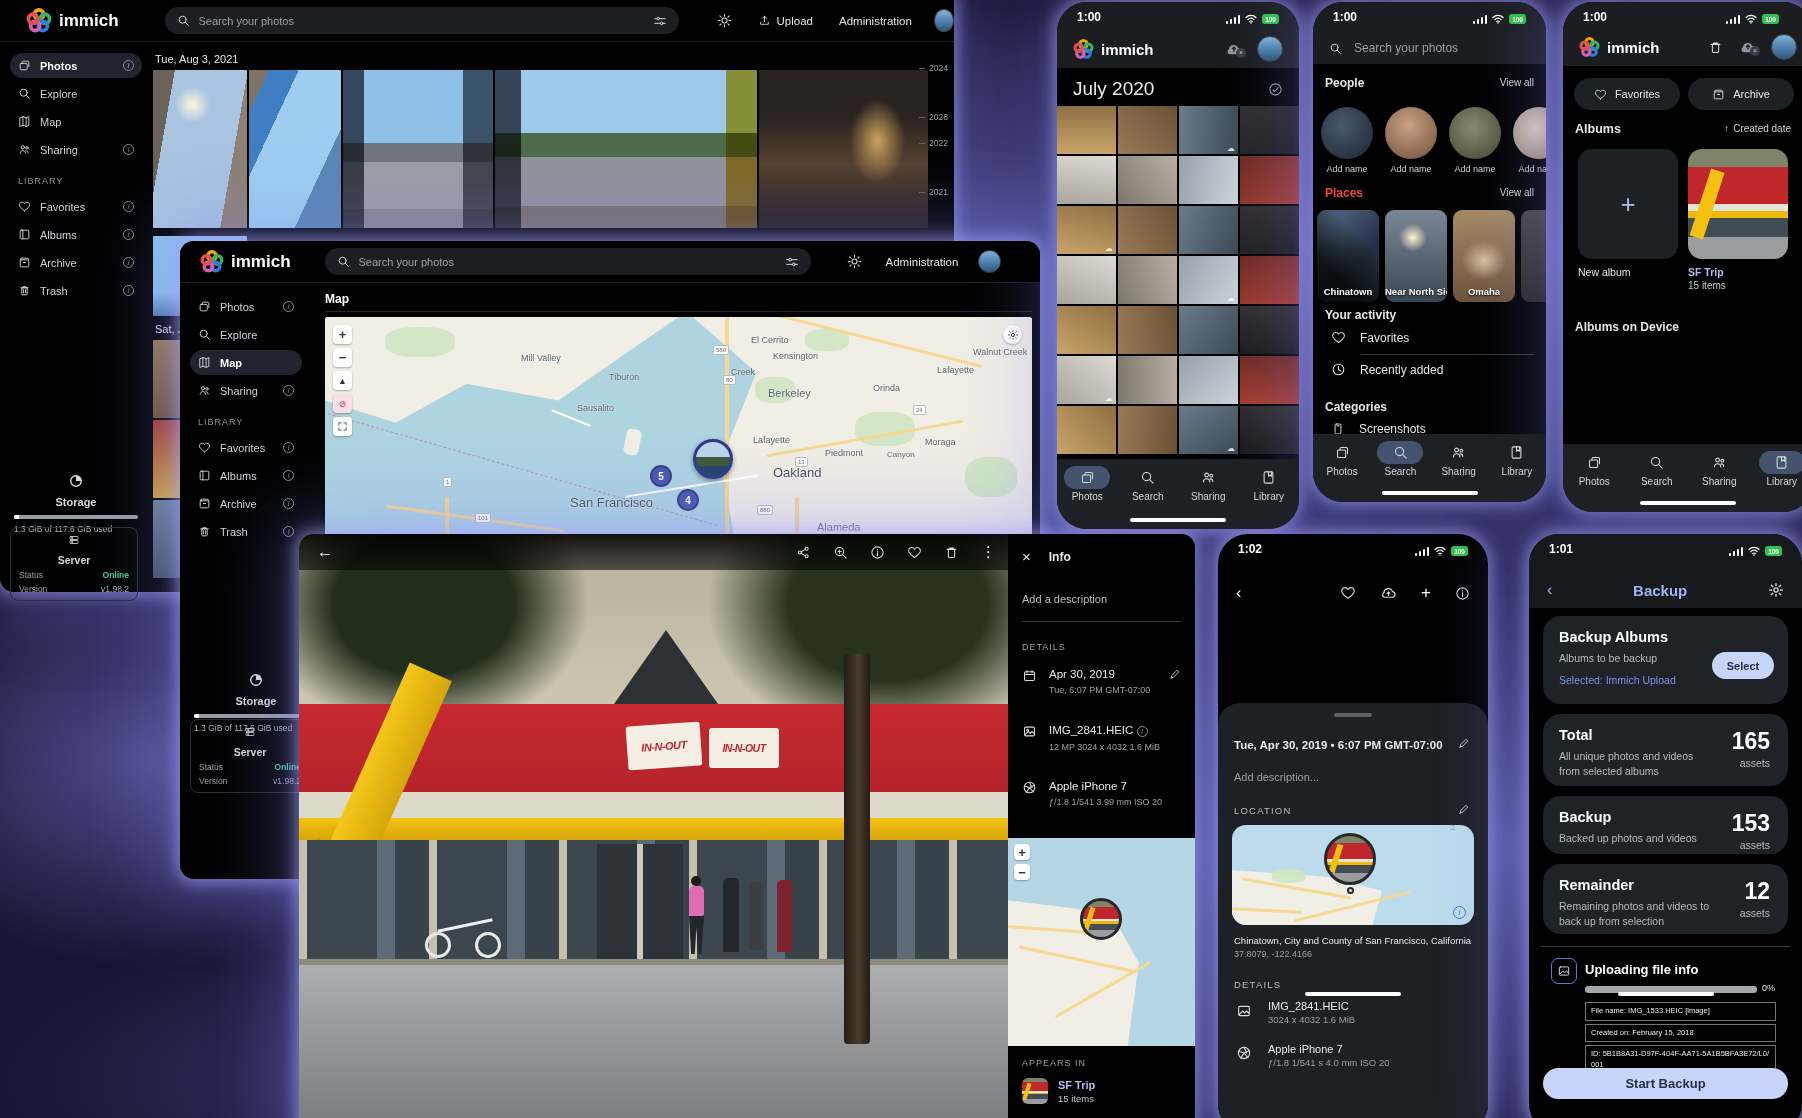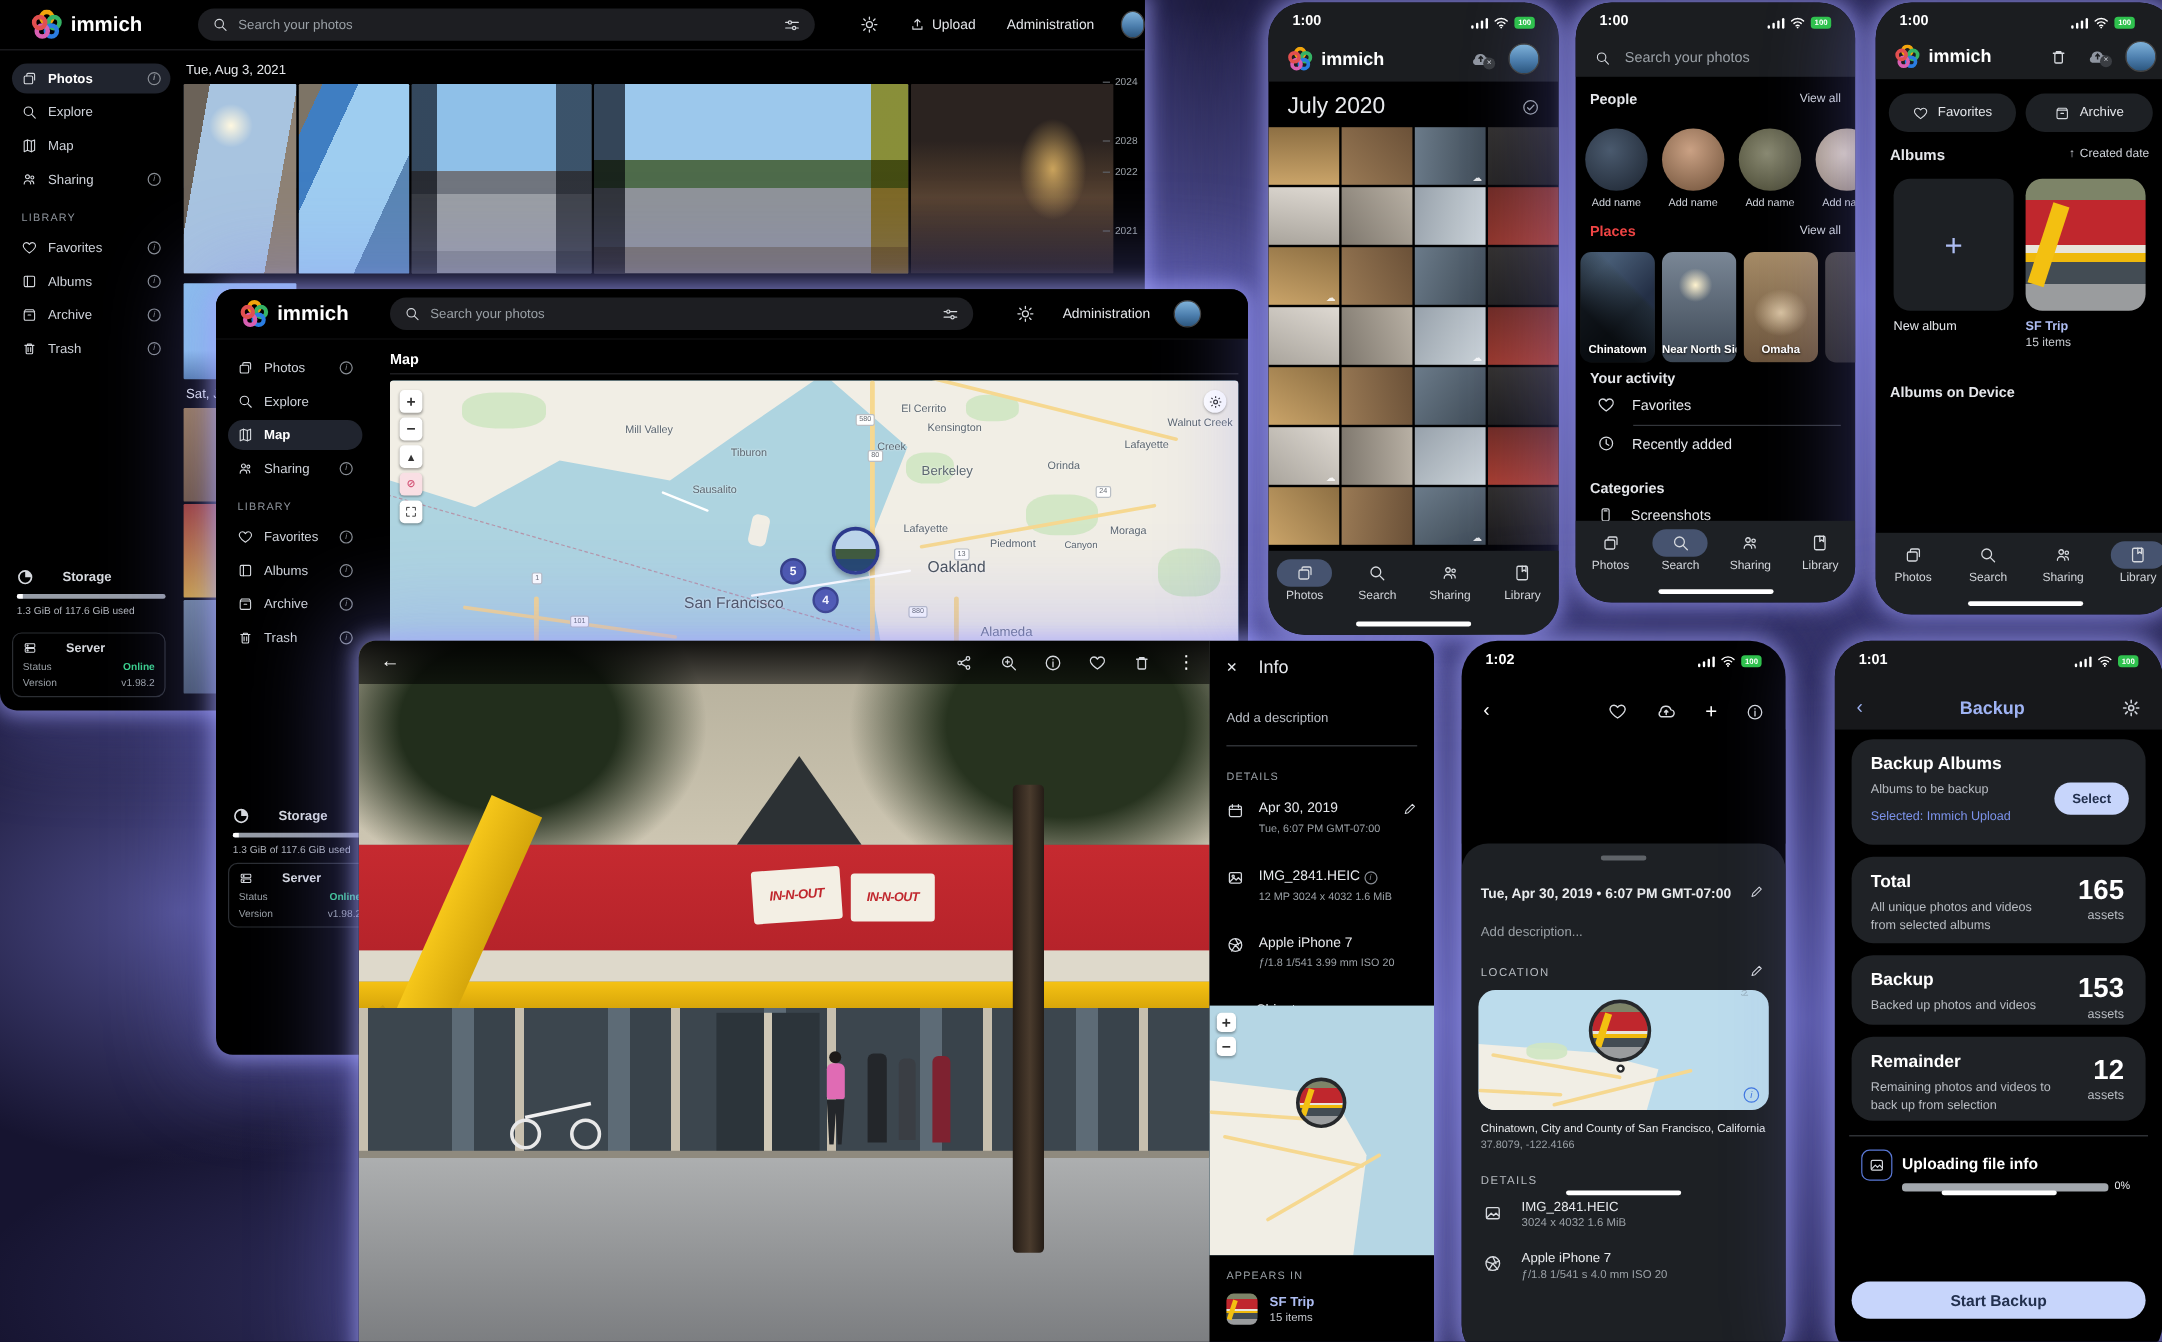--- a/index.html
+++ b/index.html
@@ -29,21 +29,21 @@
   .hbtn { display:flex; align-items:center; gap:6px; color:#e4e6ea; font-size:11.5px; }
   .avatar { width:23px; height:23px; border-radius:50%; background:linear-gradient(180deg,#7fb2d9 0%,#4d7fae 55%,#2c567e 100%); border:1px solid #444; }
 
   .sidebar { position:absolute; top:50px; left:0; width:150px; }
   .sbitem { display:flex; align-items:center; gap:9px; height:25px; margin:3px 8px 3px 10px; padding:0 8px; border-radius:13px; color:#cfd3da; font-size:11px; }
   .sbitem.active { background:#20242e; color:#fff; font-weight:bold; }
   .inf { margin-left:auto; width:11px; height:11px; border:1px solid #888d94; border-radius:50%; font-size:7px; color:#888d94; display:flex; align-items:center; justify-content:center; font-style:italic; }
   .seclab { color:#8d939b; font-size:9px; letter-spacing:1px; margin:14px 0 8px 18px; }
 
   .storec { position:absolute; left:14px; width:124px; color:#d6d9de; }
-  .stitle { display:flex; gap:24px; align-items:center; font-size:11px; font-weight:bold; }
+  .stitle { display:flex; gap:8px; align-items:center; font-size:11px; font-weight:bold;flex-direction:column; }
   .sbar { height:4px; background:#969ca6; border-radius:2px; margin:7px 0 5px; position:relative; overflow:hidden;}
   .sbar i { position:absolute; left:0; top:0; bottom:0; width:4%; background:#fff; }
   .susage { font-size:8.5px; color:#aeb2b9; }
   .srvbox { position:absolute; left:10px; width:128px; border:1px solid #2b2e33; border-radius:8px; padding:6px 8px; color:#d6d9de; }
   .srvrow { display:flex; justify-content:space-between; font-size:8.5px; color:#9aa0a6; margin-top:4px; }
   .online { color:#3ad08c; font-weight:bold; }
 
   .ph { position:absolute; border-radius:1px; }
   .datelab { position:absolute; color:#e6e8ec; font-size:11px; }
   .scrubyear { position:absolute; right:6px; color:#9aa0a6; font-size:8.5px; display:flex; gap:4px; align-items:center; }
@@ -571,21 +571,21 @@
           <path d="M5 7h14M9 7V5h6v2"></path>
           <rect x="7" y="7" width="10" height="13" rx="1.5"></rect>
         </svg>
       </span>
     <span class="vic" style="margin-right:12px;font-size:15px;color:#fff;">⋮</span>
   </div>
 
   <aside class="infopanel">
     <div style="display:flex;align-items:center;gap:18px;padding:14px 14px 0;">
       <span style="font-size:15px;">×</span>
-      <span style="font-size:15px;font-weight:normal;">Info</span>
+      <span style="font-size:12px;font-weight:bold;">Info</span>
     </div>
     <div style="padding:0 14px;margin-top:28px;color:#b9bdc4;font-size:11px;">Add a description</div>
     <div style="border-top:1px solid #3a3d42;margin:16px 14px 0;"></div>
     <div style="padding:0 14px;margin:20px 0 16px;color:#9aa0a6;font-size:9px;letter-spacing:1px;">DETAILS</div>
     <div class="irow">
       <svg class="ico" width="15" height="15" viewBox="0 0 24 24">
           <rect x="4" y="6" width="16" height="14" rx="2"></rect>
           <path d="M4 10.5h16M8 4v4M16 4v4"></path>
         </svg>
       <div>
@@ -1154,17 +1154,22 @@
   <div style="position:absolute;left:12px;right:12px;top:412px;border-top:1px solid #3a3d42;"></div>
   <div style="position:absolute;left:22px;top:424px;width:26px;height:26px;border:1.5px solid #5a78d6;border-radius:7px;display:flex;align-items:center;justify-content:center;">
     <svg class="ico" width="14" height="14" viewBox="0 0 24 24">
         <rect x="4" y="5" width="16" height="14" rx="2"></rect>
         <path d="M5 17l5-5 3 3 3-3 3 3"></path>
       </svg>
   </div>
   <div style="position:absolute;left:56px;top:428px;color:#fff;font-size:13px;font-weight:bold;">Uploading file info</div>
   <div style="position:absolute;left:56px;top:452px;width:172px;height:7px;background:#a2a7ad;border-radius:3px;"></div>
   <div style="position:absolute;left:233px;top:449px;color:#e8eaed;font-size:9px;">0%</div>
+  <div style="position:absolute;left:56px;right:26px;top:468px;">
+    <div class="frow">File name: IMG_1533.HEIC [image]</div>
+    <div class="frow">Created on: February 15, 2018</div>
+    <div class="frow">ID: 5B1B8A31-D97F-404F-AA71-5A1B5BFA3E72/L0/001</div>
+  </div>
   <div class="pill-btn" style="position:absolute;left:14px;right:14px;top:534px;height:31px;font-size:13px;">
       <span>Start Backup</span>
     </div>
   <div class="homebar" style="bottom:138px;"></div>
 </section>
 
 </body></html>

